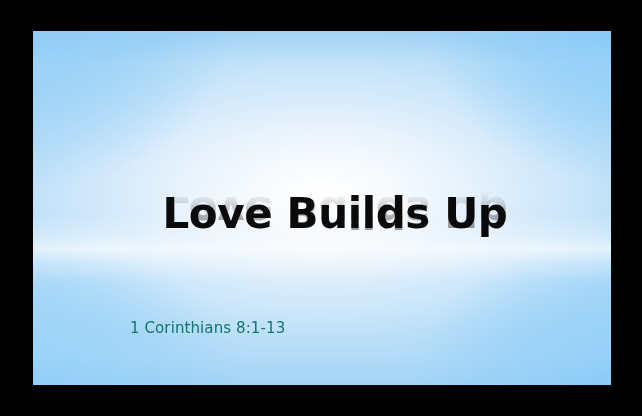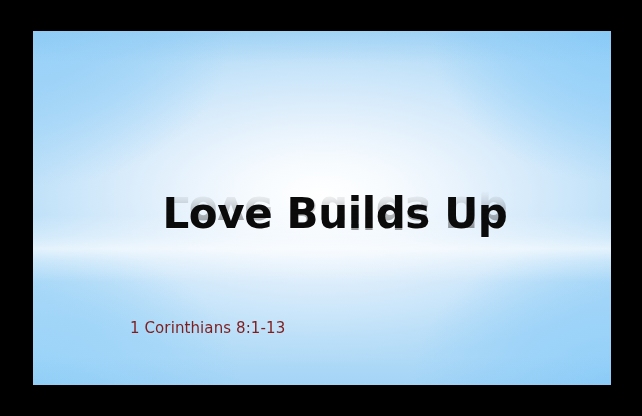--- a/index.html
+++ b/index.html
@@ -122,21 +122,21 @@
   #slide-subtitle {
     position: absolute;
     left: 97px;
     top: 287px;
     margin: 0;
     font-family: "DejaVu Sans", sans-serif;
     font-weight: normal;
     font-size: 15px;
     line-height: 20px;
     letter-spacing: 0.1px;
-    color: #7f1d1d;
+    color: #0f766e;
     white-space: nowrap;
   }
 </style>
 </head>
 <body>
 
 <div id="slide-viewer">
 
   <div id="slide-canvas">
 

